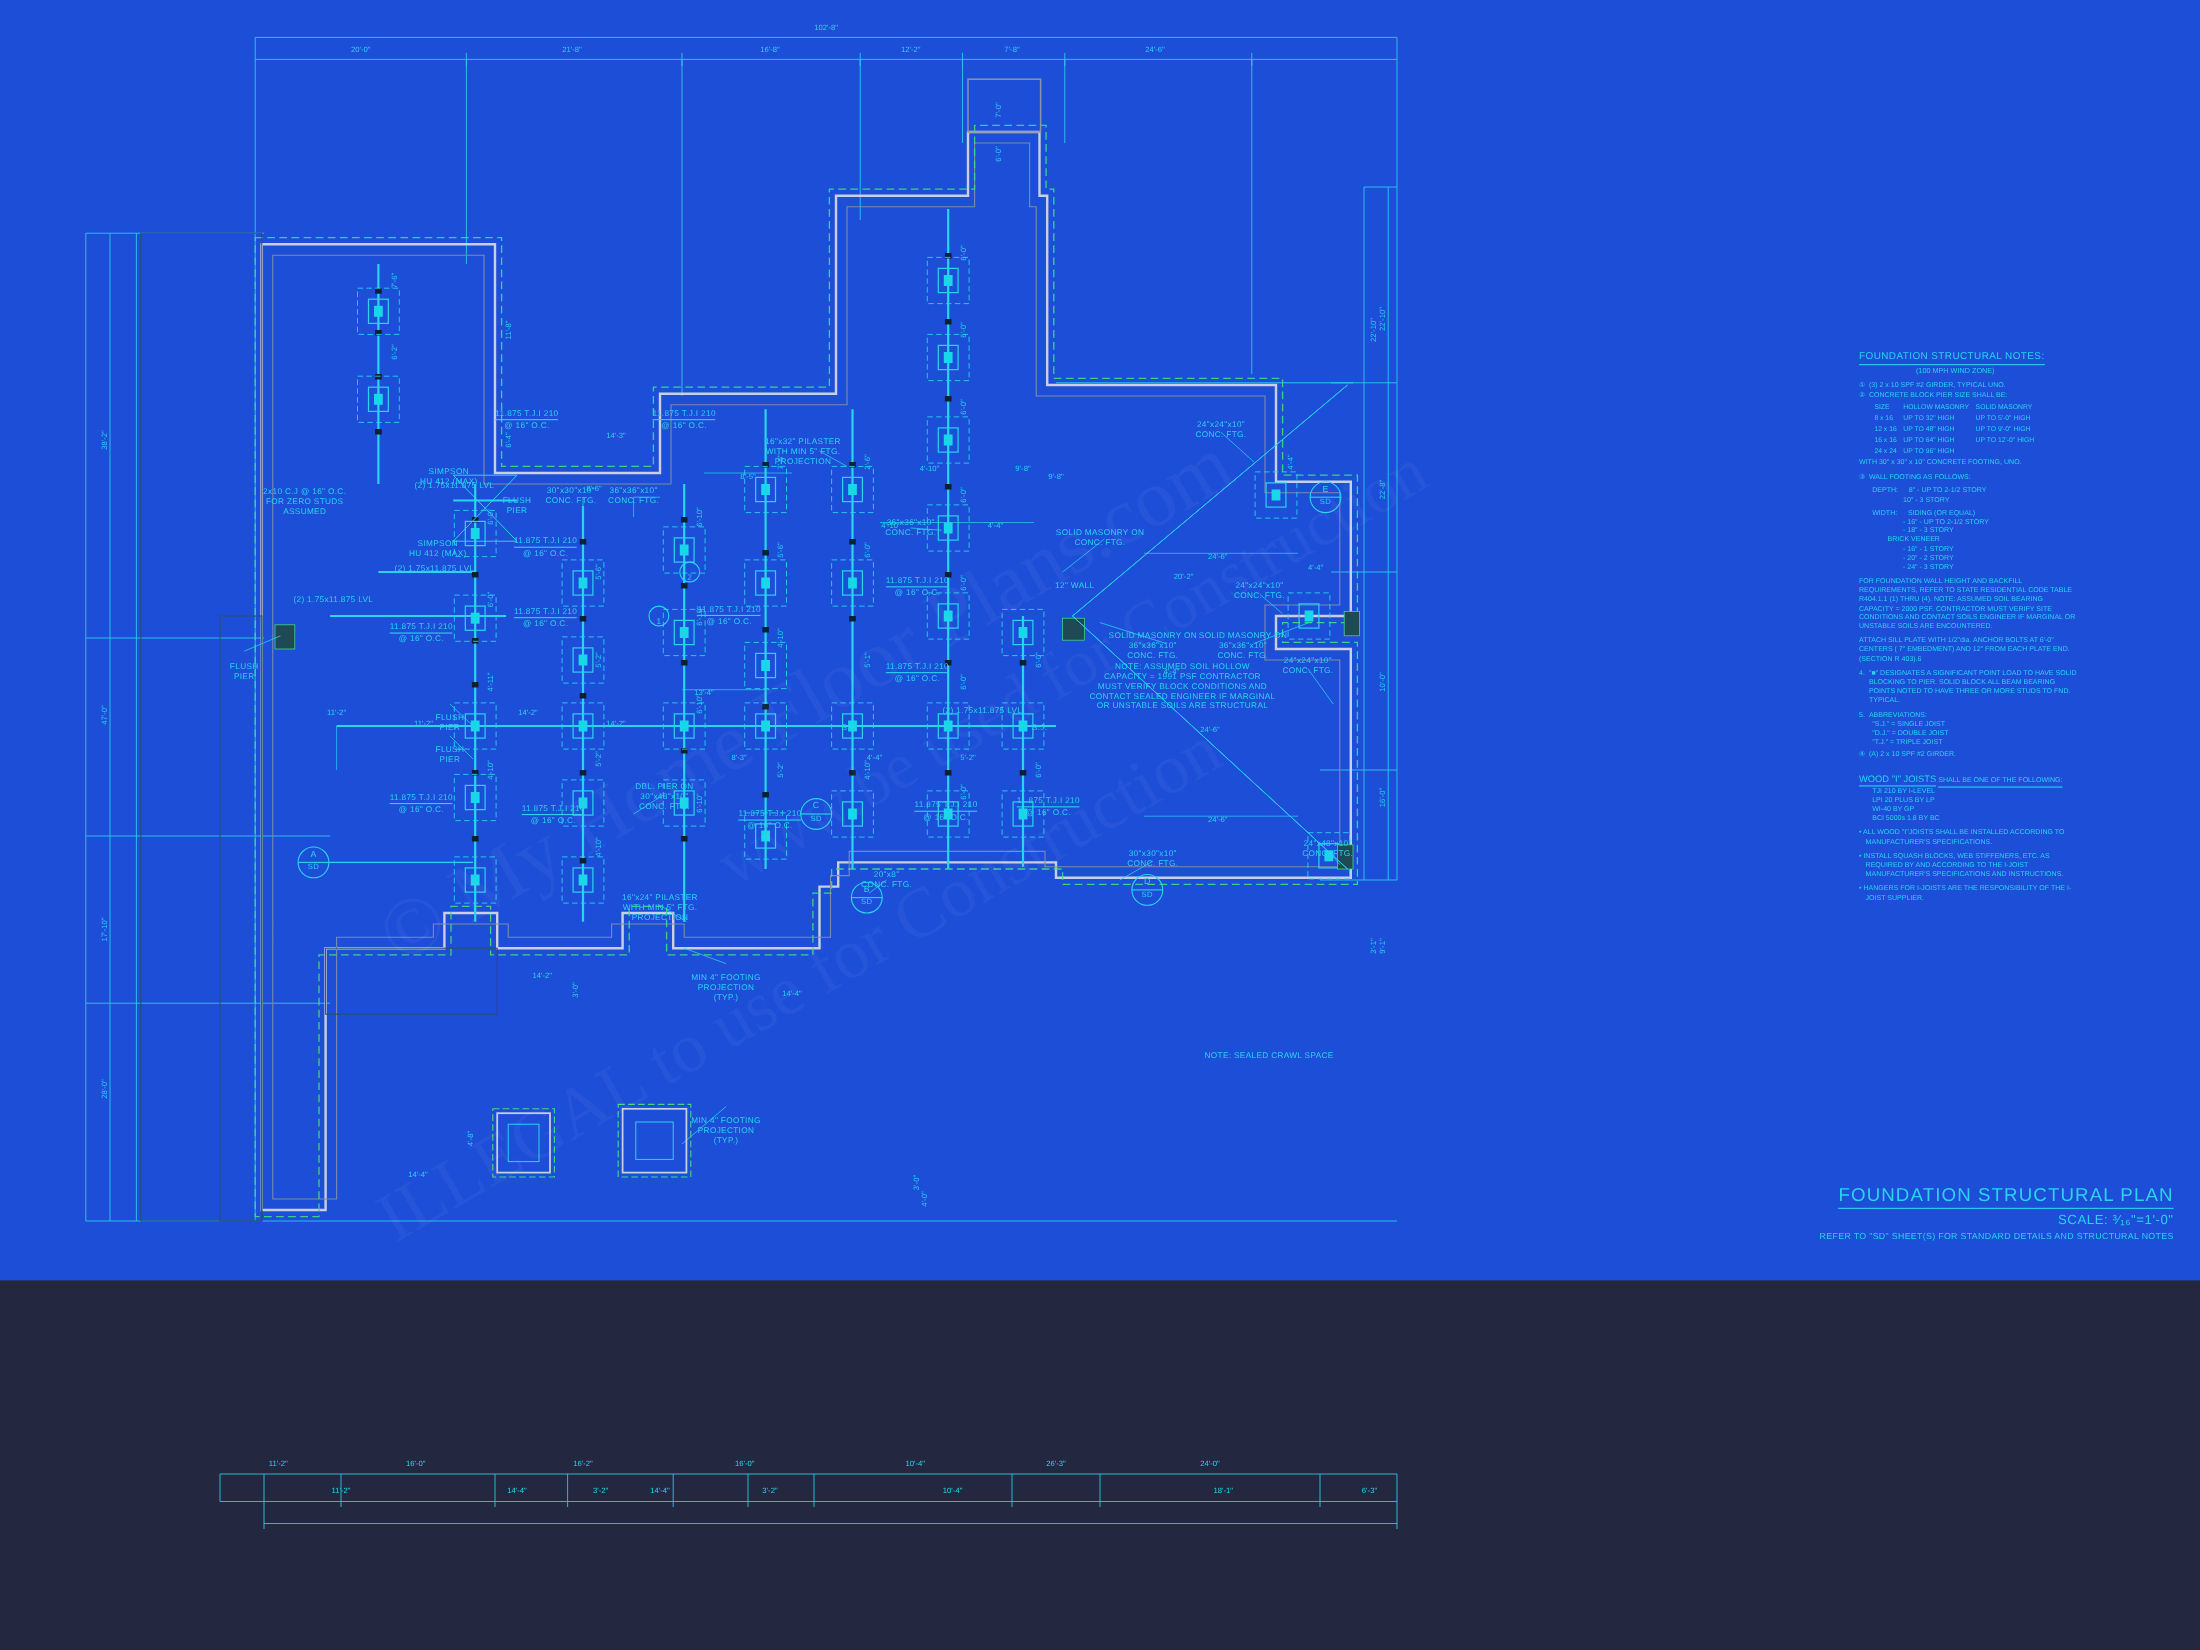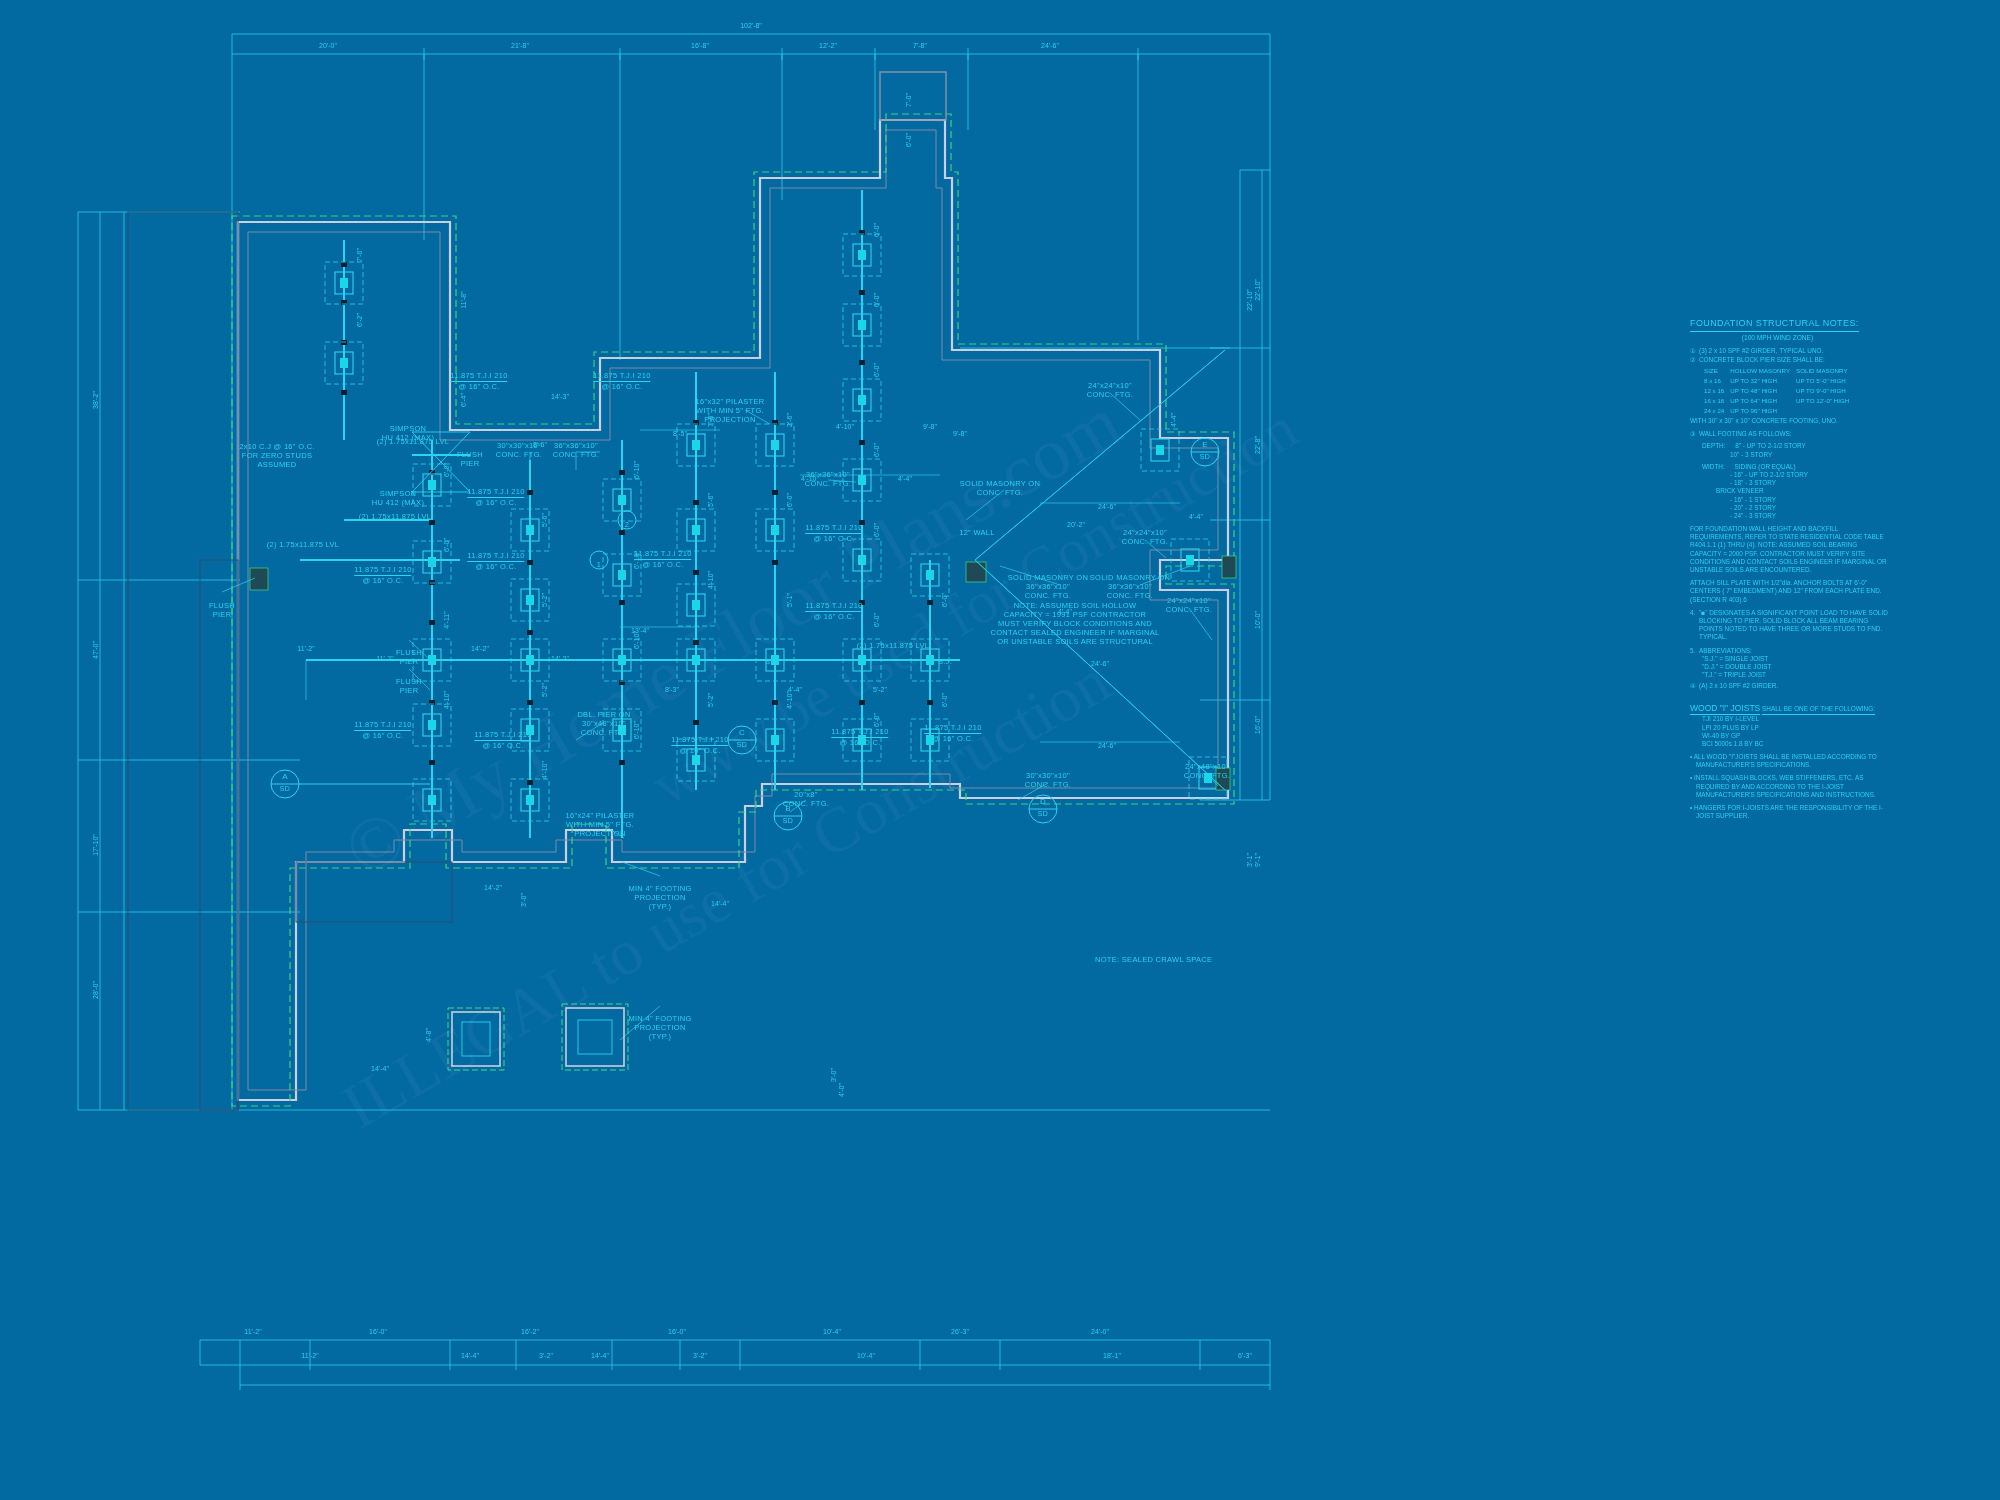--- a/index.html
+++ b/index.html
@@ -1,17 +1,17 @@
 <!DOCTYPE html>
 <html><head>
 <meta charset="utf-8">
 <style>
   html,body{margin:0;padding:0;background:#232840;}
   body{width:2000px;height:1500px;overflow:hidden;font-family:"Liberation Sans",sans-serif;}
-  #sheet{position:relative;width:2000px;height:1500px;background:#0369a1;}
+  #sheet{position:relative;width:2000px;height:1164px;background:#1d4ed8;}
   svg{position:absolute;left:0;top:0;}
   .lbl{position:absolute;color:#2ad4ee;font-size:7.5px;letter-spacing:.3px;white-space:nowrap;
        font-family:"Liberation Sans",sans-serif;}
   .lbl.c{transform:translateX(-50%);}
   .dim{position:absolute;color:#2ad4ee;font-size:7px;white-space:nowrap;transform:translateX(-50%);}
   .note-panel{position:absolute;left:1690px;top:318px;width:200px;color:#2ad4ee;font-size:6.4px;line-height:1.28;}
   .np-title{font-size:9px;letter-spacing:.4px;border-bottom:1px solid #2ad4ee;display:inline-block;padding-bottom:1px;}
   .np-sub{text-align:center;width:175px;font-size:6.6px;margin:2px 0 5px 0;}
   .np-row{display:flex;margin-bottom:1px;}
   .np-num{width:9px;flex:0 0 9px;}
@@ -447,20 +447,25 @@
       <div class="np-ind">TJI 210 BY I-LEVEL</div>
       <div class="np-ind">LPI 20 PLUS BY LP</div>
       <div class="np-ind">WI-40 BY GP</div>
       <div class="np-ind">BCI 5000s 1.8 BY BC</div>
       <div class="bullet">• <span>ALL WOOD "I"JOISTS SHALL BE INSTALLED ACCORDING TO MANUFACTURER'S SPECIFICATIONS.</span></div>
       <div class="bullet">• <span>INSTALL SQUASH BLOCKS, WEB STIFFENERS, ETC. AS REQUIRED BY AND ACCORDING TO THE  I-JOIST MANUFACTURER'S SPECIFICATIONS AND INSTRUCTIONS.</span></div>
       <div class="bullet">• <span>HANGERS FOR I-JOISTS ARE THE RESPONSIBILITY OF THE I-JOIST SUPPLIER.</span></div>
     </div>
   </div>
 
+  <div class="titleblock">
+    <div class="tb1">FOUNDATION STRUCTURAL PLAN</div>
+    <div class="tb2">SCALE:  ³⁄₁₆"=1'-0"</div>
+    <div class="tb3">REFER TO "SD" SHEET(S) FOR STANDARD DETAILS AND STRUCTURAL NOTES</div>
+  </div>
 
   <div class="wm" style="left:330px;top:820px;">© My Home Floor Plans.com</div>
   <div class="wm" style="left:330px;top:1080px;font-size:64px;">ILLEGAL to use for Construction</div>
   <div class="wm" style="left:640px;top:760px;font-size:60px;">www.be used for Construction</div>
 
   <div id="dyn">
       <div class="lbl c" style="left: 622px; top: 371px; text-align: center; border-top: none;">
         <div style="border-bottom: 0.7px solid rgb(42, 212, 238); padding-bottom: 1px;">11.875 T.J.I 210</div>
         <div>@ 16" O.C.</div>
       </div>

